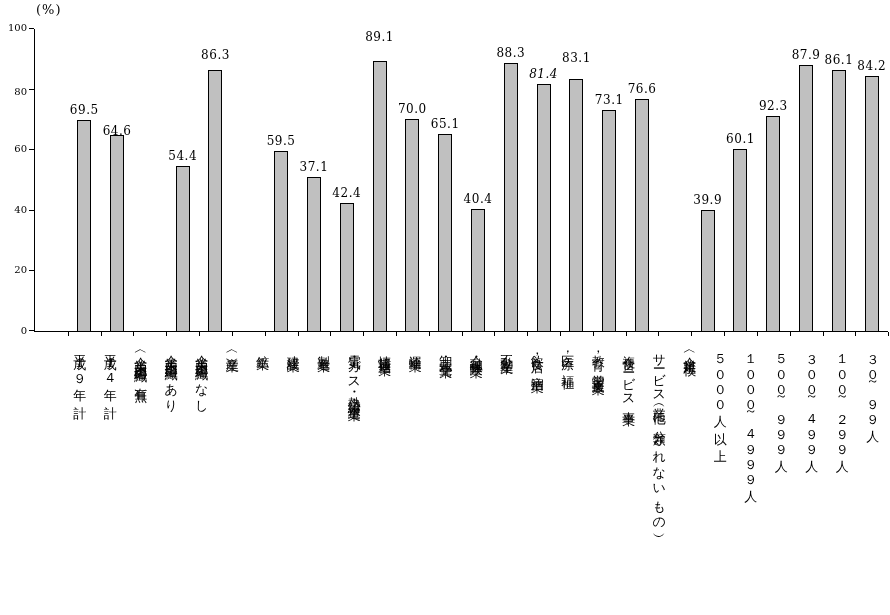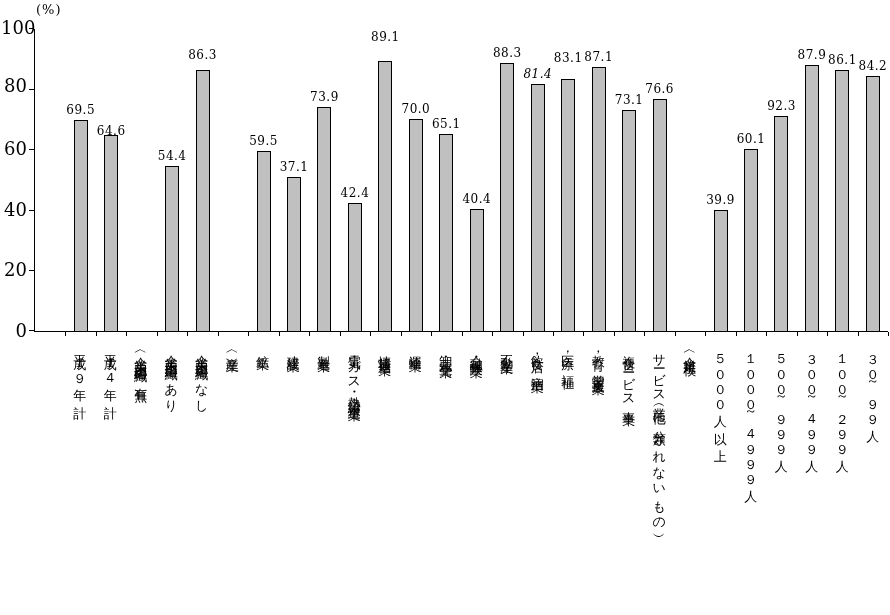--- a/index.html
+++ b/index.html
@@ -23,21 +23,21 @@
     position:absolute; bottom:0; left:50%; transform:translateX(-50%);
     width:14px; background:#c0c0c0; border:1px solid #000; border-bottom:none;
   }
   .bar-value {
     position:absolute; left:50%; transform:translateX(-50%);
     font-size:12px; white-space:nowrap; letter-spacing:0.5px;
   }
   .y-tick { position:absolute; left:-6px; width:5px; height:1px; background:#000; }
   .y-label {
     position:absolute; left:-34px; width:26px; text-align:right;
-    font-size:18px; line-height:16px;
+    font-size:10px; line-height:16px;
   }
   .x-labels {
     position:absolute; left:34px; top:345px; width:854px; height:268px;
     display:flex;
   }
   .xslot { flex:1 1 0; display:flex; justify-content:center; overflow:visible; }
   .cat-label {
     writing-mode:vertical-rl; text-orientation:mixed;
     font-family:"DejaVu Sans","Liberation Sans",sans-serif;
     font-size:13px; line-height:1; letter-spacing:2px; white-space:nowrap;
@@ -51,21 +51,21 @@
   <div class="plot">
       <div class="y-tick" style="bottom: 0px;"></div>
       <div class="y-label" style="bottom: -8px;">0</div>
       <div class="y-tick" style="bottom: 59.6px;"></div>
       <div class="y-label" style="bottom: 52.6px;">20</div>
       <div class="y-tick" style="bottom: 120.2px;"></div>
       <div class="y-label" style="bottom: 113.2px;">40</div>
       <div class="y-tick" style="bottom: 180.8px;"></div>
       <div class="y-label" style="bottom: 173.8px;">60</div>
       <div class="y-tick" style="bottom: 241.4px;"></div>
-      <div class="y-label" style="bottom: 237px;">80</div>
+      <div class="y-label" style="bottom: 231px;">80</div>
       <div class="y-tick" style="bottom: 302px;"></div>
       <div class="y-label" style="bottom: 295px;">100</div>
       <div class="slot"></div>
       <div class="slot">
         <div class="bar" style="height: 210.585px; background: rgb(192, 192, 192); border-color: rgb(0, 0, 0);"></div>
         <div class="bar-value" style="bottom: 213.585px;">69.5</div>
       </div>
       <div class="slot">
         <div class="bar" style="height: 195.738px; background: rgb(192, 192, 192); border-color: rgb(0, 0, 0);"></div>
         <div class="bar-value" style="bottom: 193px; text-align: right;">64.6</div>
@@ -82,24 +82,20 @@
       <div class="slot"></div>
       <div class="slot">
         <div class="bar" style="height: 180.285px; background: rgb(192, 192, 192); border-color: rgb(0, 0, 0);"></div>
         <div class="bar-value" style="bottom: 183.285px;">59.5</div>
       </div>
       <div class="slot">
         <div class="bar" style="height: 153.924px; background: rgb(192, 192, 192); border-color: rgb(0, 0, 0);"></div>
         <div class="bar-value" style="bottom: 156.924px;">37.1</div>
       </div>
       <div class="slot">
-        <div class="bar" style="height: 223.917px; background: rgb(192, 192, 192); border-color: rgb(0, 0, 0);"></div>
-        <div class="bar-value" style="bottom: 226.917px;">73.9</div>
-      </div>
-      <div class="slot">
         <div class="bar" style="height: 128.472px; background: rgb(192, 192, 192); border-color: rgb(0, 0, 0);"></div>
         <div class="bar-value" style="bottom: 131.472px;">42.4</div>
       </div>
       <div class="slot">
         <div class="bar" style="height: 269.973px; background: rgb(192, 192, 192); border-color: rgb(0, 0, 0);"></div>
         <div class="bar-value" style="bottom: 287px;">89.1</div>
       </div>
       <div class="slot">
         <div class="bar" style="height: 212.1px; background: rgb(192, 192, 192); border-color: rgb(0, 0, 0);"></div>
         <div class="bar-value" style="bottom: 215.1px;">70.0</div>
@@ -116,24 +112,20 @@
         <div class="bar" style="height: 267.549px; background: rgb(192, 192, 192); border-color: rgb(0, 0, 0);"></div>
         <div class="bar-value" style="bottom: 270.549px;">88.3</div>
       </div>
       <div class="slot">
         <div class="bar" style="height: 246.642px; background: rgb(192, 192, 192); border-color: rgb(0, 0, 0);"></div>
         <div class="bar-value" style="bottom: 249.642px; font-style: italic;">81.4</div>
       </div>
       <div class="slot">
         <div class="bar" style="height: 251.793px; background: rgb(192, 192, 192); border-color: rgb(0, 0, 0);"></div>
         <div class="bar-value" style="bottom: 266px;">83.1</div>
-      </div>
-      <div class="slot">
-        <div class="bar" style="height: 263.913px; background: rgb(192, 192, 192); border-color: rgb(0, 0, 0);"></div>
-        <div class="bar-value" style="bottom: 266.913px;">87.1</div>
       </div>
       <div class="slot">
         <div class="bar" style="height: 221.493px; background: rgb(192, 192, 192); border-color: rgb(0, 0, 0);"></div>
         <div class="bar-value" style="bottom: 224.493px; text-align: center;">73.1</div>
       </div>
       <div class="slot">
         <div class="bar" style="height: 232.098px; background: rgb(192, 192, 192); border-color: rgb(0, 0, 0);"></div>
         <div class="bar-value" style="bottom: 235.098px;">76.6</div>
       </div>
       <div class="slot"></div>

